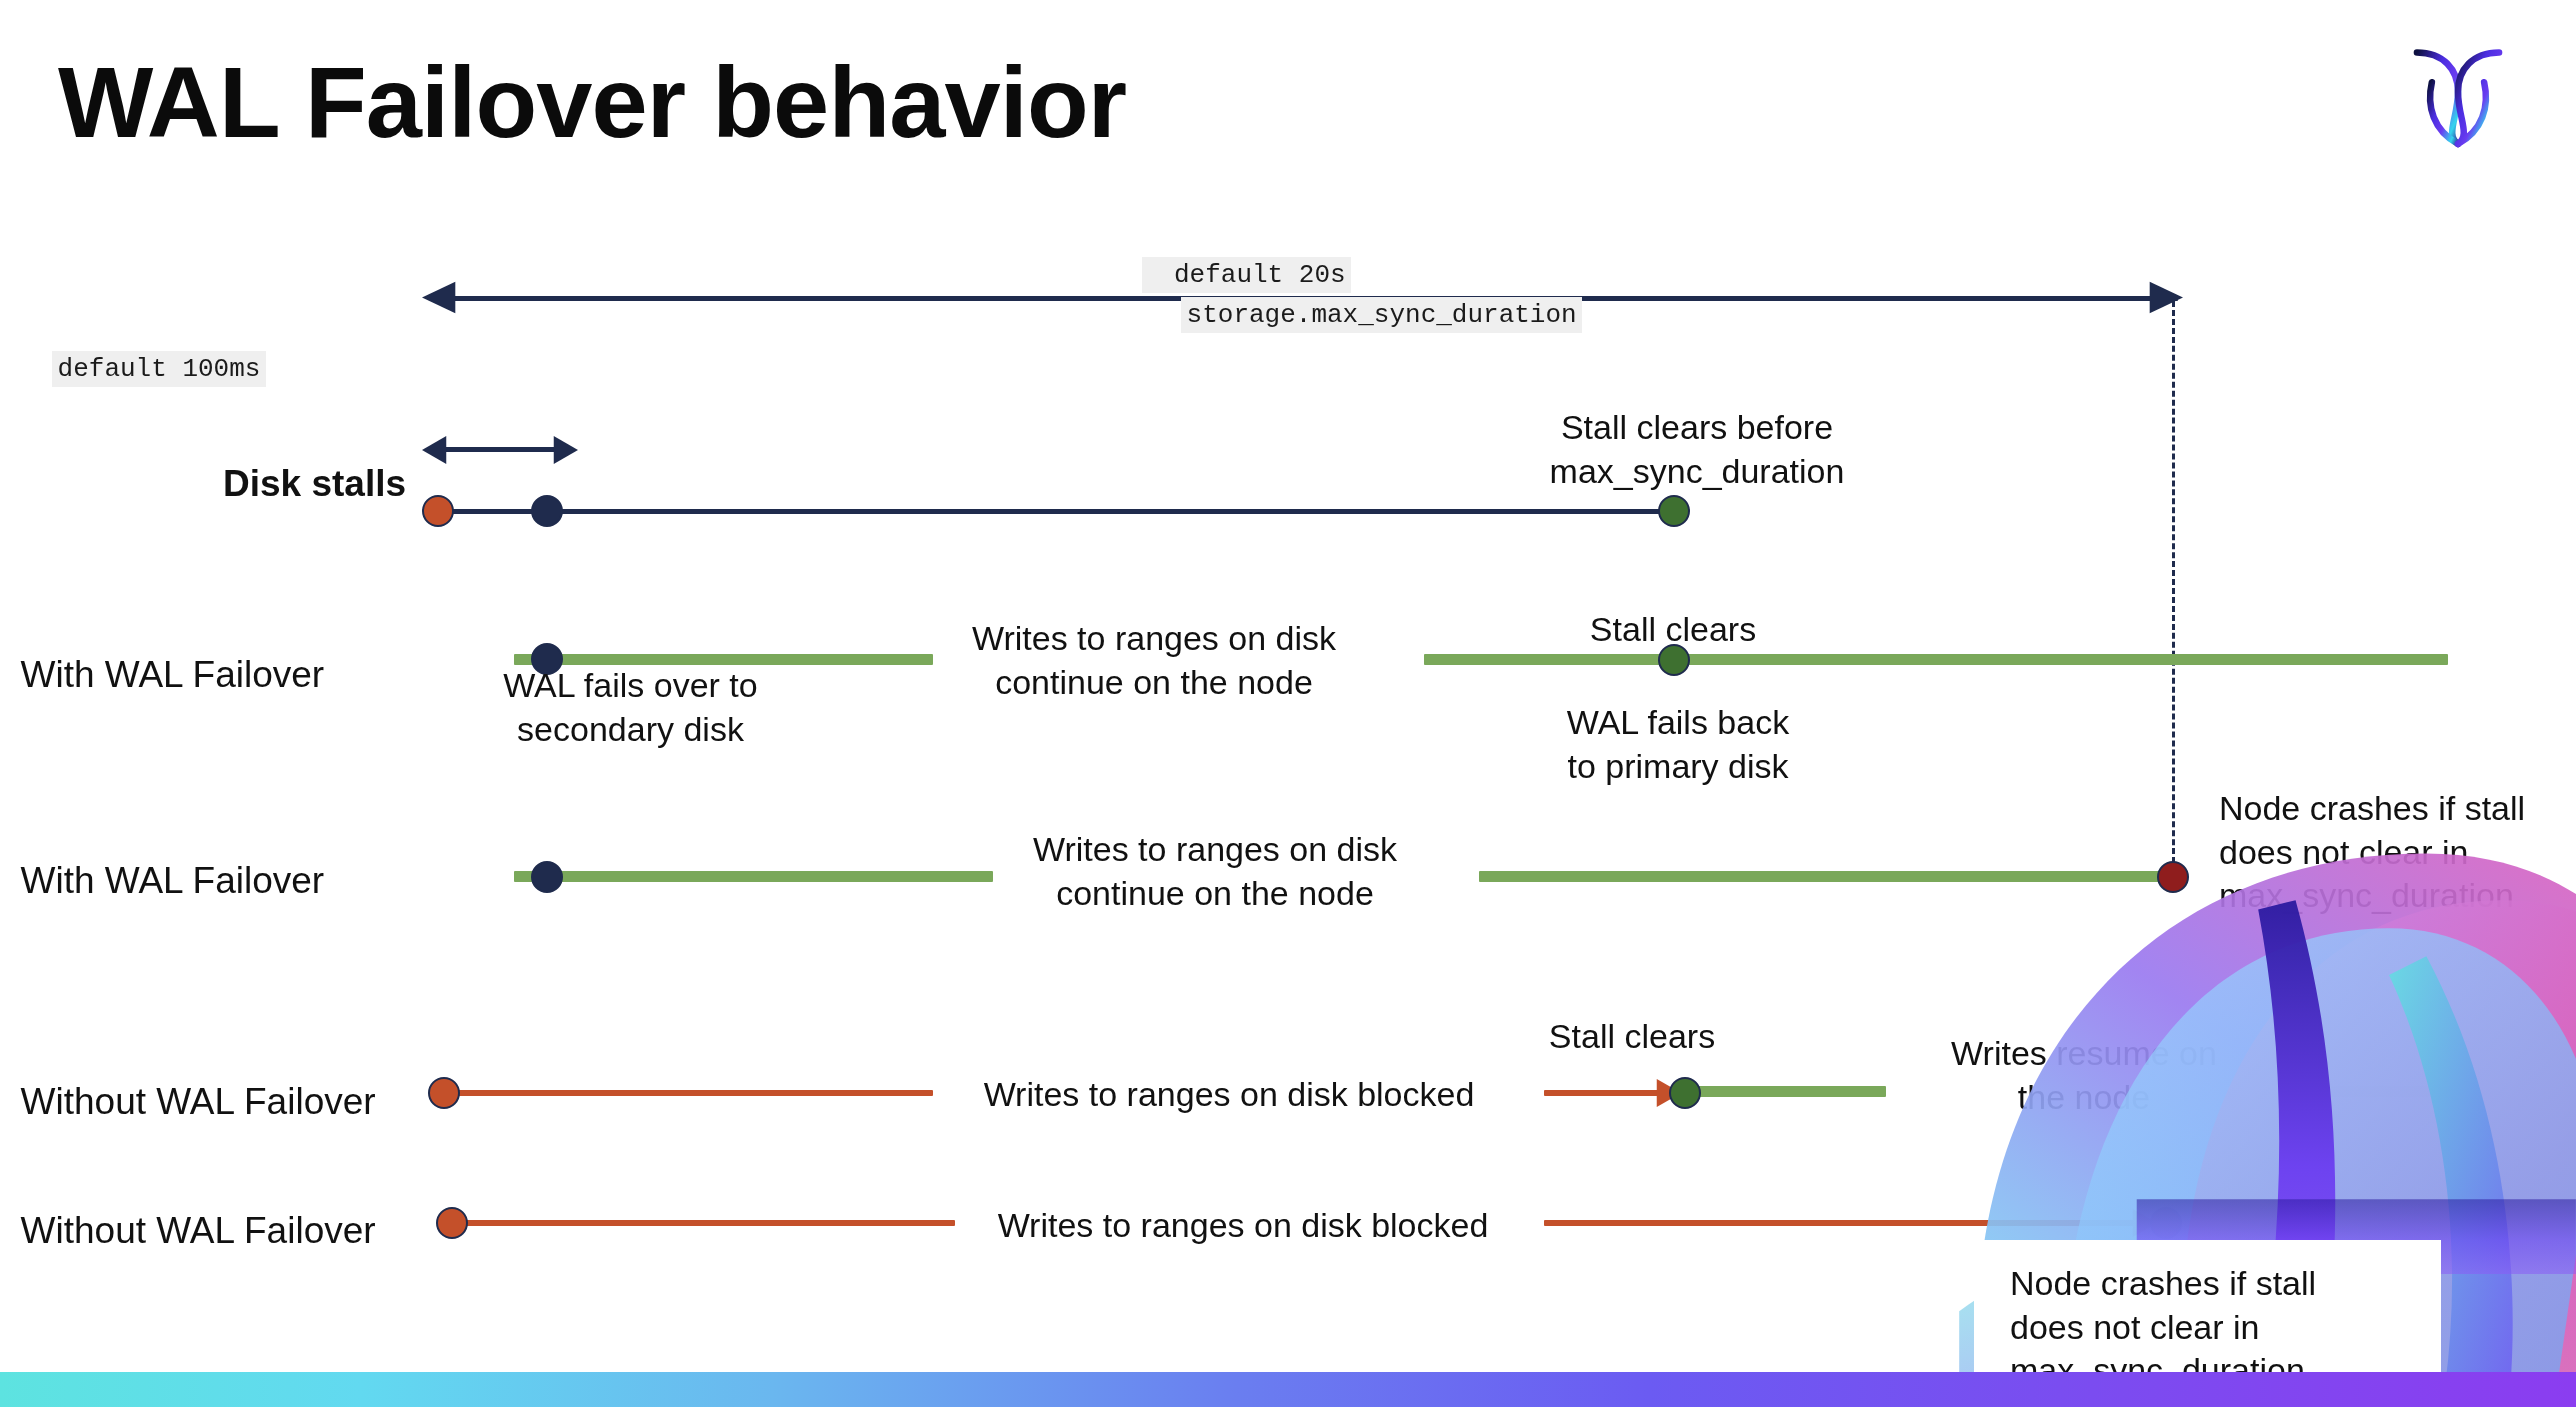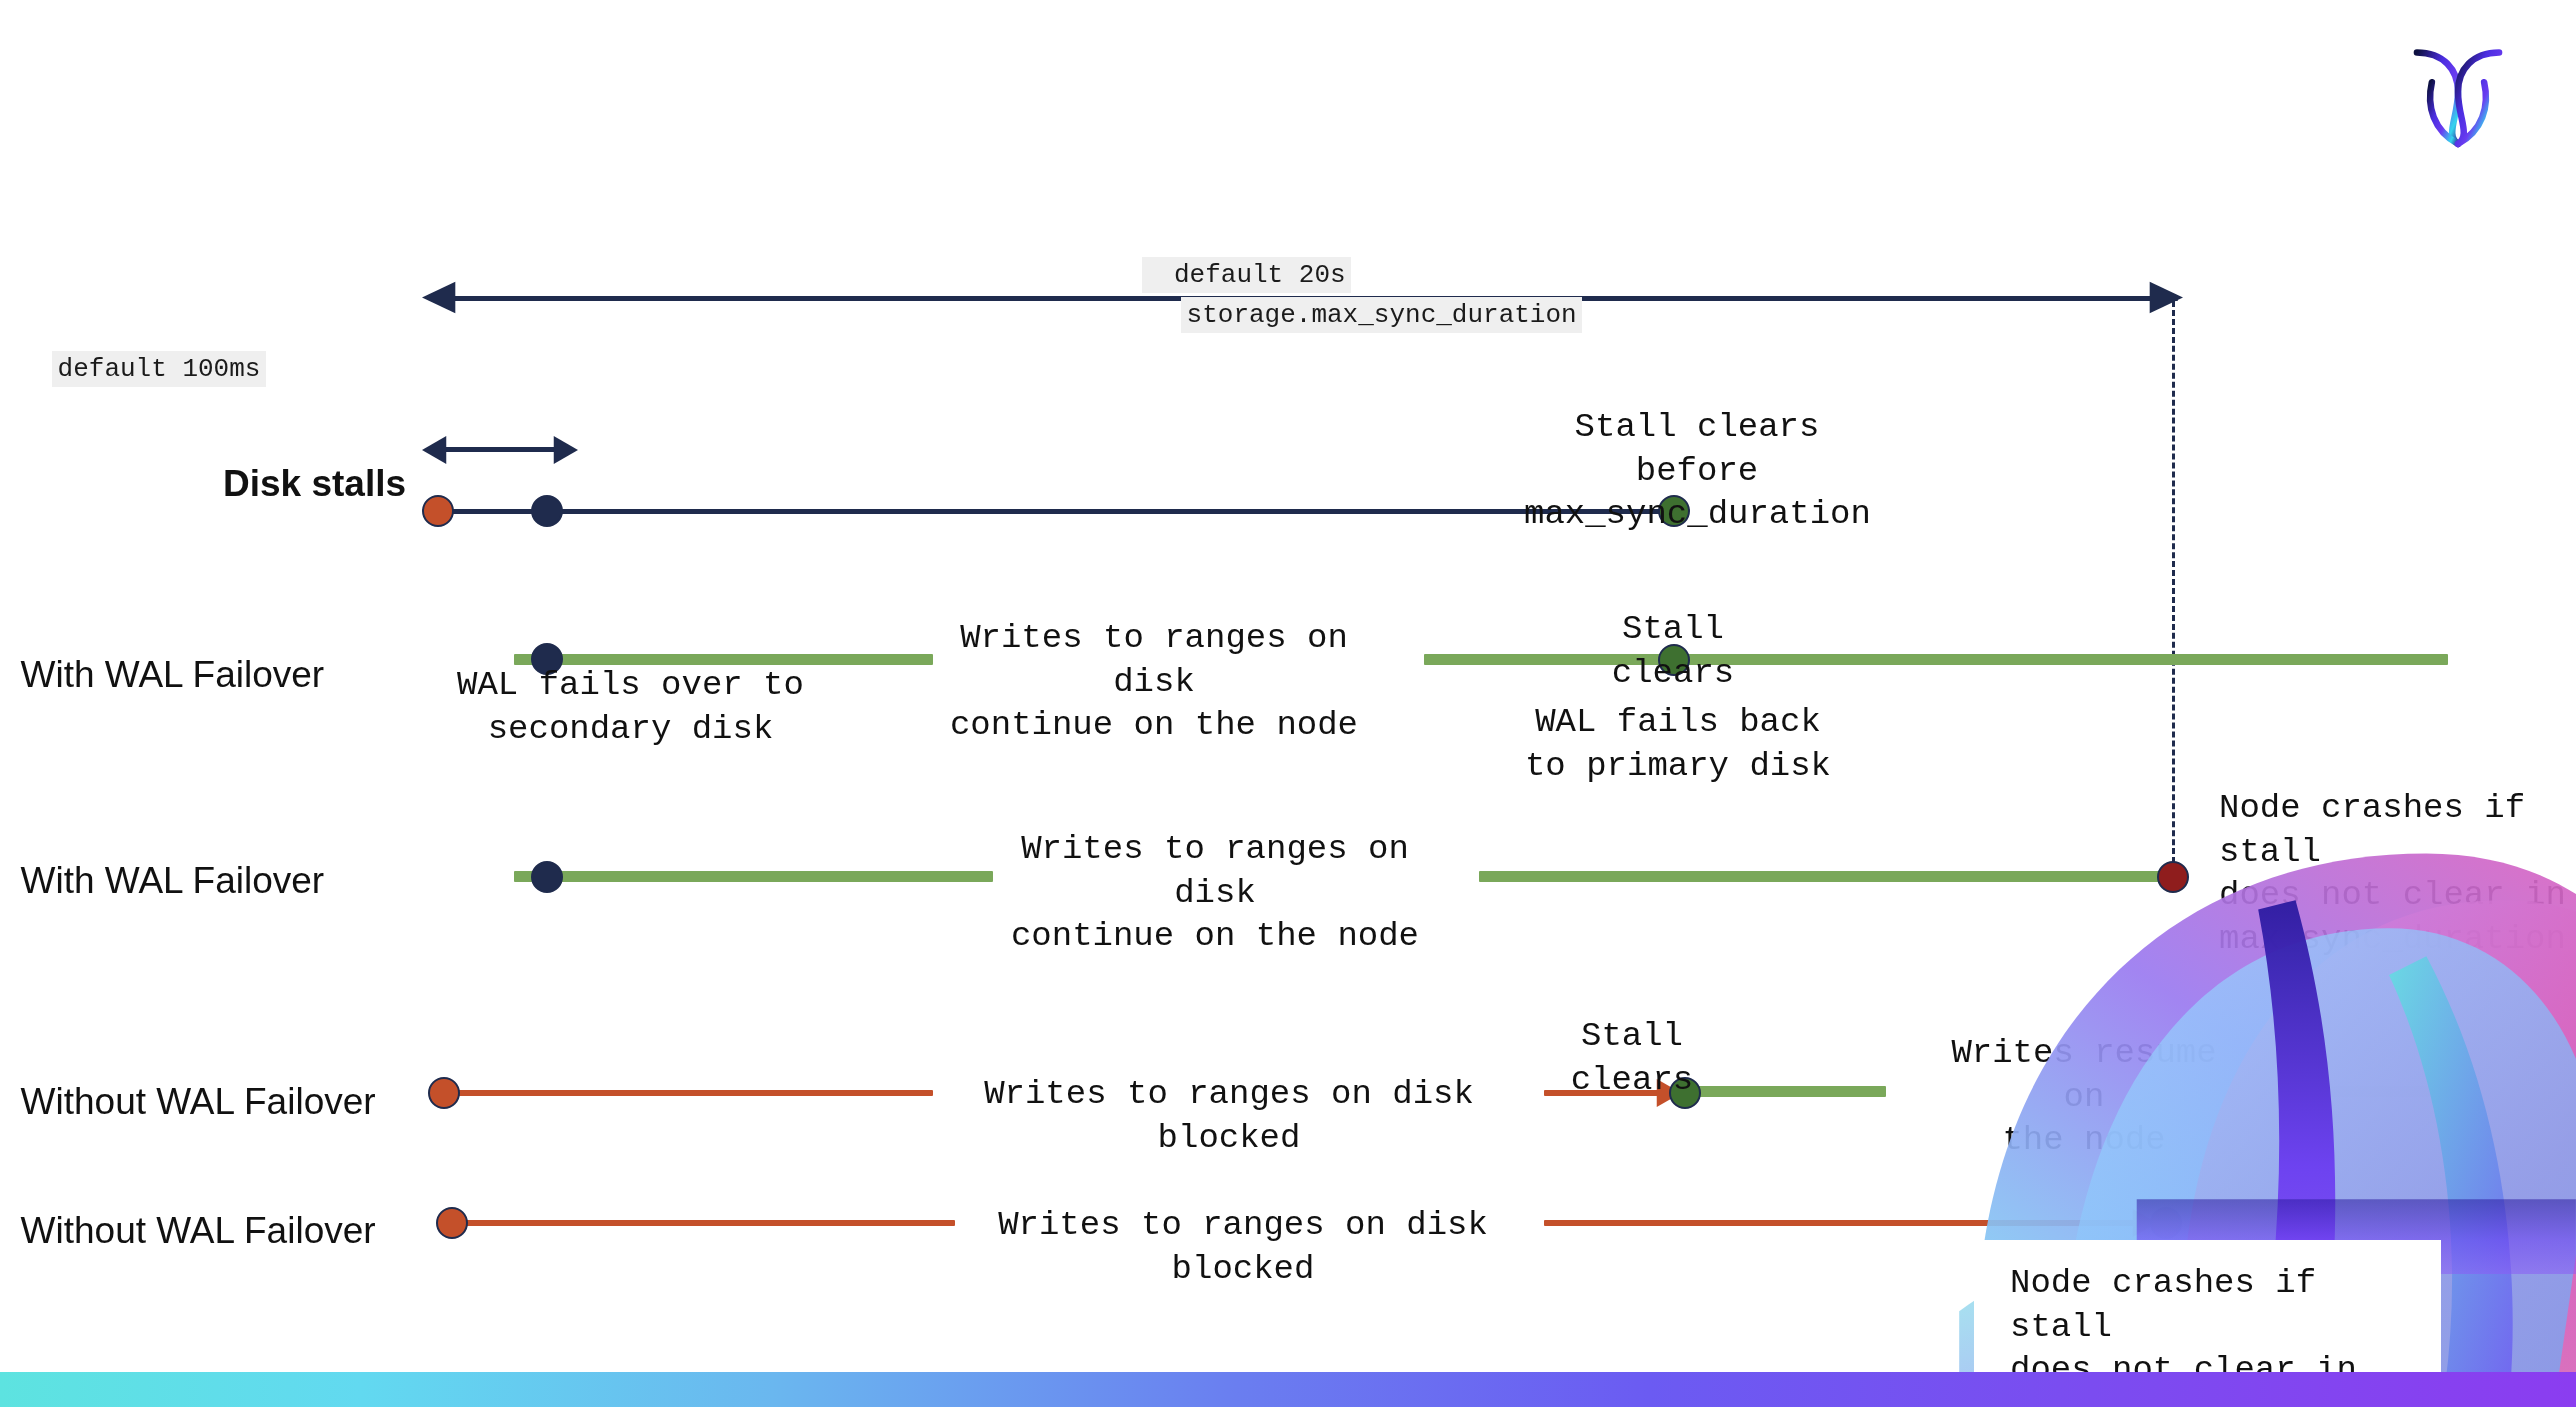--- a/index.html
+++ b/index.html
@@ -48,21 +48,21 @@
     color: #1b1b1b;
     background: #efefef;
     padding: 1.9px 5.6px;
     white-space: nowrap;
     line-height: 1.25;
   }
 
   
   .note {
     position: absolute;
-    font-family: Liberation Mono, monospace;
+    font-family: Liberation Sans, sans-serif;
     font-size: 34px;
     color: #111111;
     line-height: 1.28;
     white-space: pre-line;
   }
   .note.center { text-align: center; }
   .note.left   { text-align: left; }
 
   
   .row-label {
@@ -116,20 +116,21 @@
     background: linear-gradient(90deg,
         #5de3e0 0%, #62d9f0 14%, #6ab7ef 30%,
         #6a7ef0 48%, #6b5bf2 64%, #7a4df0 80%, #8b3df0 100%);
   }
 </style>
 </head>
 <body>
 
 <div id="slide">
 
+  <div id="title">WAL Failover behavior</div>
 
   <div id="logo">
     <svg viewBox="0 0 120 140" width="112" height="131">
       <defs>
         <linearGradient id="lg" x1="0" y1="0" x2="1" y2="1">
           <stop offset="0%" stop-color="#0d1040"></stop>
           <stop offset="35%" stop-color="#4b2de0"></stop>
           <stop offset="60%" stop-color="#6a3cf0"></stop>
           <stop offset="85%" stop-color="#33d6ee"></stop>
           <stop offset="100%" stop-color="#2b1a8f"></stop>

